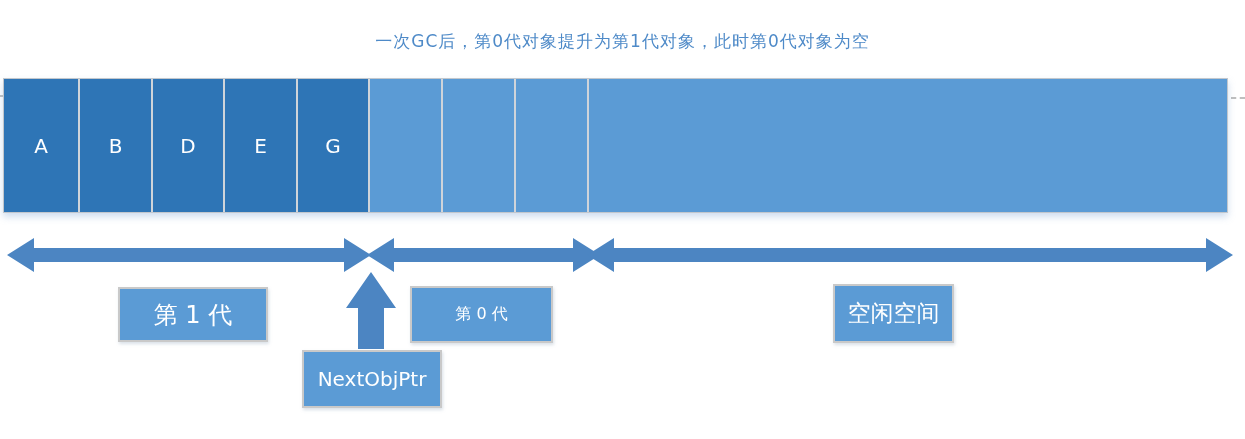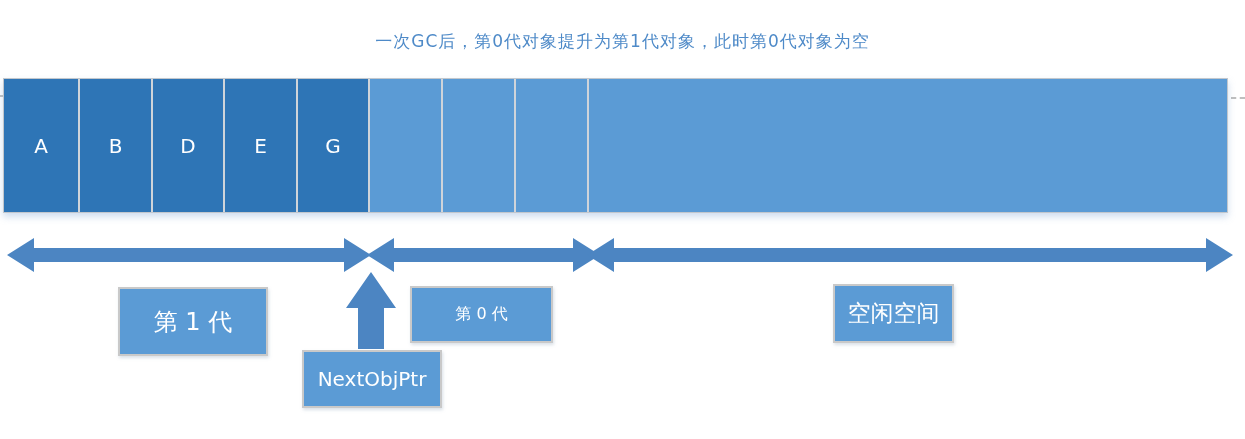--- a/index.html
+++ b/index.html
@@ -26,21 +26,21 @@
   .cell.dark  { background:#2E75B6; }
   .cell.light { background:#5B9BD5; }
   .cell-letter { color:#FFFFFF; font-size:20px; }
   .arrow-layer { position:absolute; left:0; top:0; width:1245px; height:439px; pointer-events:none; }
   .label-box {
     position:absolute; background:#5B9BD5; border:2px solid #C9C9C9;
     color:#FFFFFF; display:flex; align-items:center; justify-content:center;
     box-sizing:border-box; white-space:nowrap;
     box-shadow:1px 2px 3px rgba(150,170,190,0.35);
   }
-  .label-gen1 { left:118px; top:287px; width:150px; height:69px; font-size:24px; }
+  .label-gen1 { left:118px; top:287px; width:150px; height:55px; font-size:24px; }
   .label-gen0 { left:410px; top:286px; width:143px; height:57px; font-size:16px; }
   .label-free { left:833px; top:284px; width:121px; height:59px; font-size:23px; }
   .label-ptr  { left:302px; top:350px; width:140px; height:58px; font-size:20px; }
   .tick-left  { position:absolute; left:0px; top:95px; width:4px; height:0; border-top:2px solid #C0C0C0; }
   .tick-right { position:absolute; left:1231px; top:97px; width:14px; height:0; border-top:2px dashed #BFBFBF; }
 </style>
 </head>
 <body>
 
 <div class="canvas">

